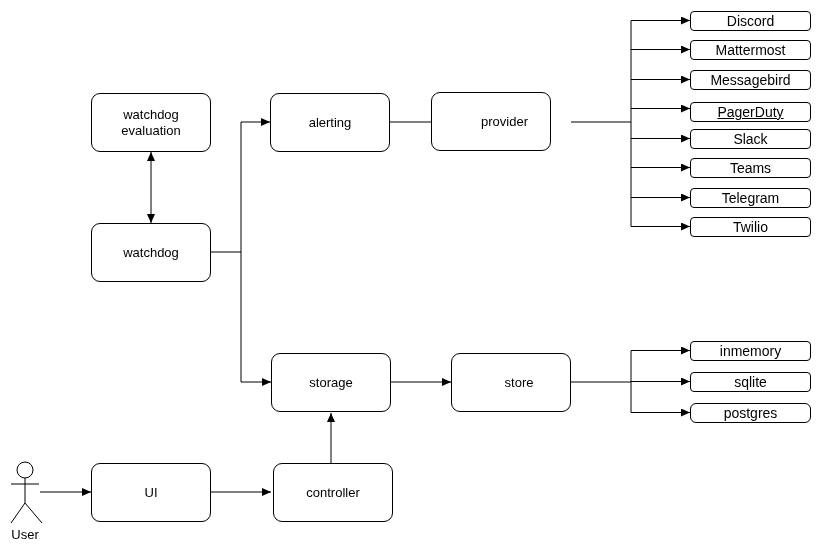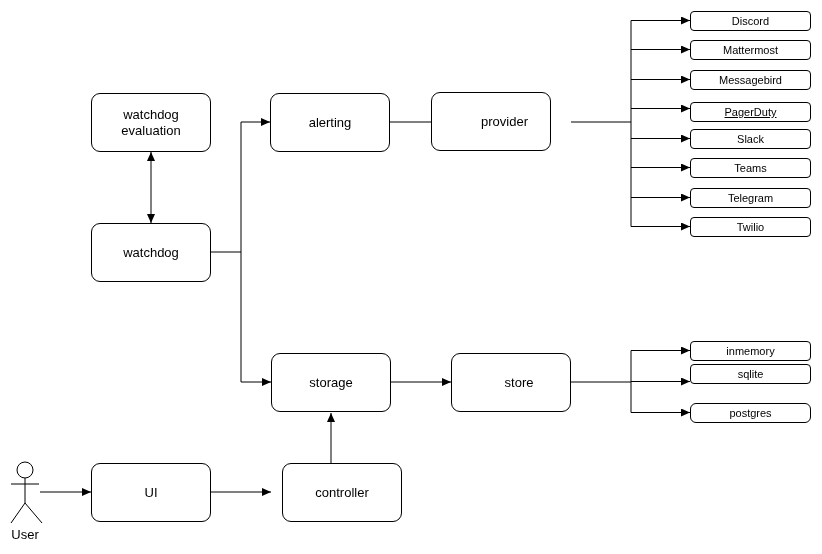--- a/index.html
+++ b/index.html
@@ -37,44 +37,44 @@
     left: 690px;
     width: 121px;
     height: 20px;
     box-sizing: border-box;
     border: 1px solid #000;
     border-radius: 4px;
     background: #fff;
     display: flex;
     align-items: center;
     justify-content: center;
-    font-size: 11px;
+    font-size: 14px;
   }
   .actor-label {
     position: absolute;
     left: -5px;
     top: 527px;
     width: 60px;
     text-align: center;
     font-size: 13px;
   }
   
   #n-services { left: 91px;  top: 93px;  }
   #n-watchdog { left: 91px;  top: 223px; }
   #n-alerting { left: 270px; top: 93px;  }
   #n-provider { left: 431px; top: 92px; padding-left: 27px;  }
   #n-storage  { left: 271px; top: 353px; }
   #n-store    { left: 451px; top: 353px; padding-left: 16px; }
   #n-ui       { left: 91px;  top: 463px; }
-  #n-controller { left: 282px; top: 463px; }
+  #n-controller { left: 273px; top: 463px; }
   
   #l-p0 { top: 11px;  } #l-p1 { top: 40px;  } #l-p2 { top: 70px; text-align: center;  } #l-p3 { top: 102px; text-decoration: underline; }
   #l-p4 { top: 129px; } #l-p5 { top: 158px; } #l-p6 { top: 188px; } #l-p7 { top: 217px; }
   
-  #l-s0 { top: 341px; } #l-s1 { top: 364px; } #l-s2 { top: 403px; border-radius: 6px; }
+  #l-s0 { top: 341px; } #l-s1 { top: 372px; } #l-s2 { top: 403px; border-radius: 6px; }
 </style>
 </head>
 <body>
 
 <div class="canvas">
 
   <svg class="edges" viewBox="0 0 822 554" xmlns="http://www.w3.org/2000/svg" fill="none" stroke="#000" stroke-width="1">
     <defs>
       <marker id="arrEnd" markerWidth="10" markerHeight="8" refX="9" refY="4" orient="auto" markerUnits="userSpaceOnUse">
         <path d="M0,0 L9,4 L0,8 z" fill="#000" stroke="none"></path>

